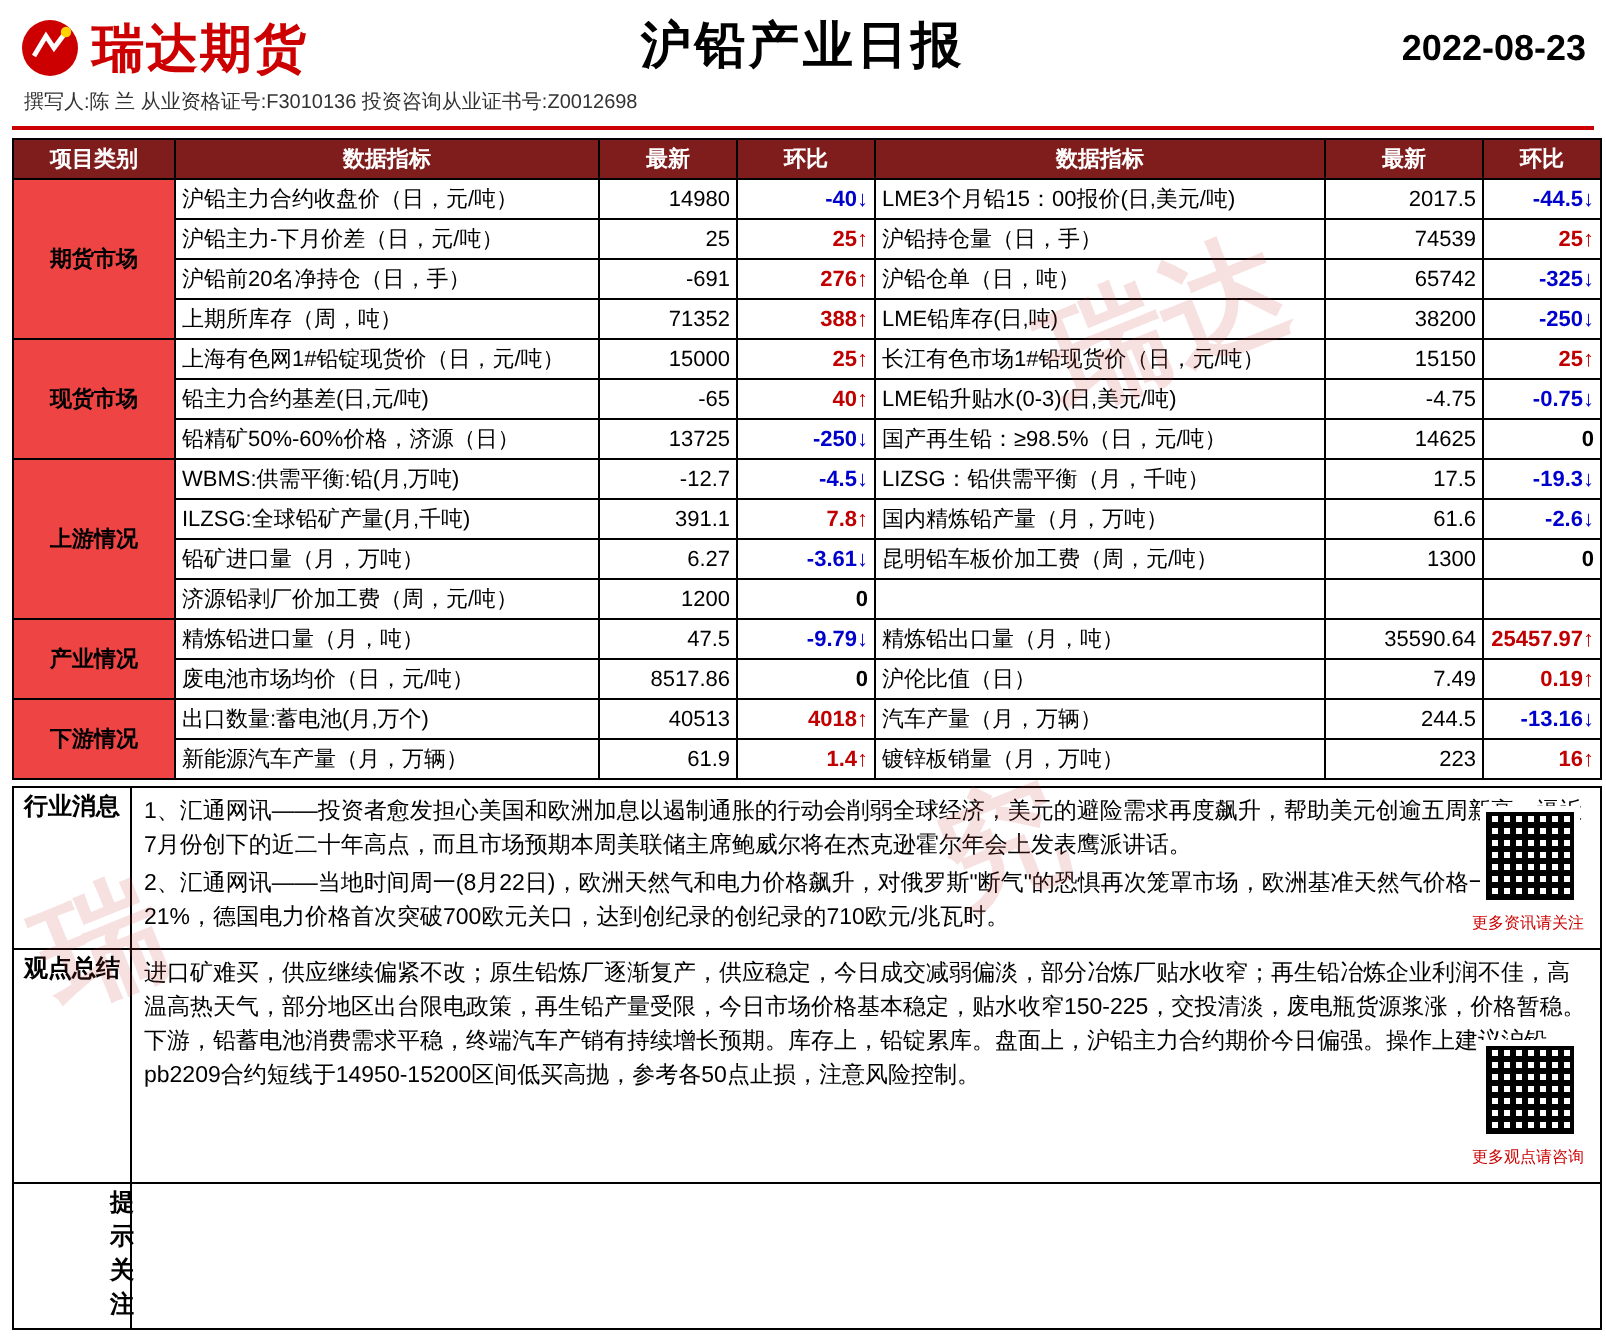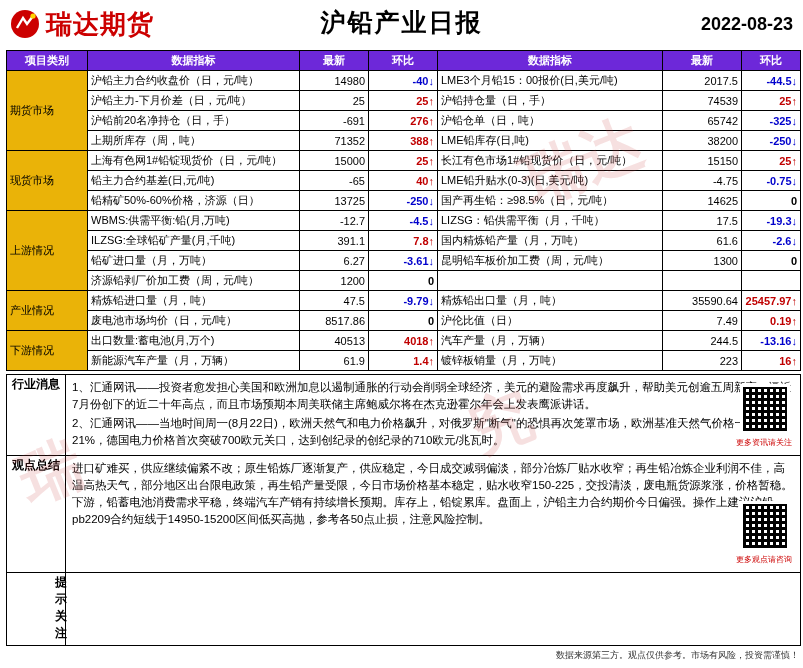--- a/index.html
+++ b/index.html
@@ -49,25 +49,25 @@
   table.main td, table.main th{
     border:1px solid #000;
     padding:1px 3px;
     font-size:11px;
     vertical-align:middle;
     height:17px;
     overflow:hidden;
     white-space:nowrap;
   }
   thead th{
-    background:#6d28d9;color:#fff;font-weight:bold;text-align:center;
+    background:#7f1d1d;color:#fff;font-weight:bold;text-align:center;
     font-size:13px;height:22px;
   }
   .cat{
-    background:#eab308;text-align:left;font-weight:normal;font-size:12px;
+    background:#ef4444;text-align:center;font-weight:bold;font-size:12px;
     color:#000;
   }
   .ind{text-align:left;margin-top:27px;}
   .num{text-align:right;padding-right:6px;}
   .chg{text-align:right;padding-right:6px;font-weight:bold;}
   .up{color:#c00000;}
   .down{color:#0000cc;}
   .zero{color:#000;}
 
   
@@ -131,20 +131,21 @@
           <path d="M7 19 L13 9 L17 15 L23 7" stroke="#fff" stroke-width="2.4" fill="none"></path>
           <circle cx="23" cy="7" r="2.6" fill="#ffd400"></circle>
         </svg>
       </span>
       <span class="brand-name">瑞达期货</span>
     </div>
     <div class="doc-title">沪铅产业日报</div>
     <div class="doc-date">2022-08-23</div>
   </div>
 
+  <div class="subheader">撰写人:陈 兰    从业资格证号:F3010136  投资咨询从业证书号:Z0012698</div>
 
   <table class="main">
     <thead>
       <tr>
         <th style="width:74px">项目类别</th>
         <th style="width:205px">数据指标</th>
         <th style="width:62px">最新</th>
         <th style="width:62px">环比</th>
         <th style="width:218px">数据指标</th>
         <th style="width:72px">最新</th>

